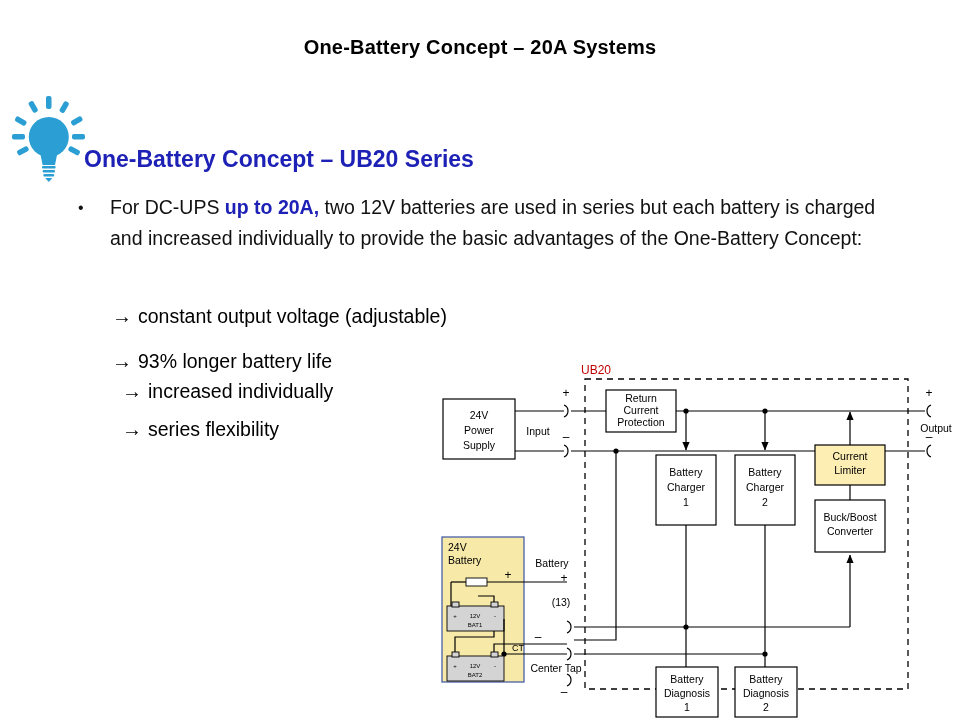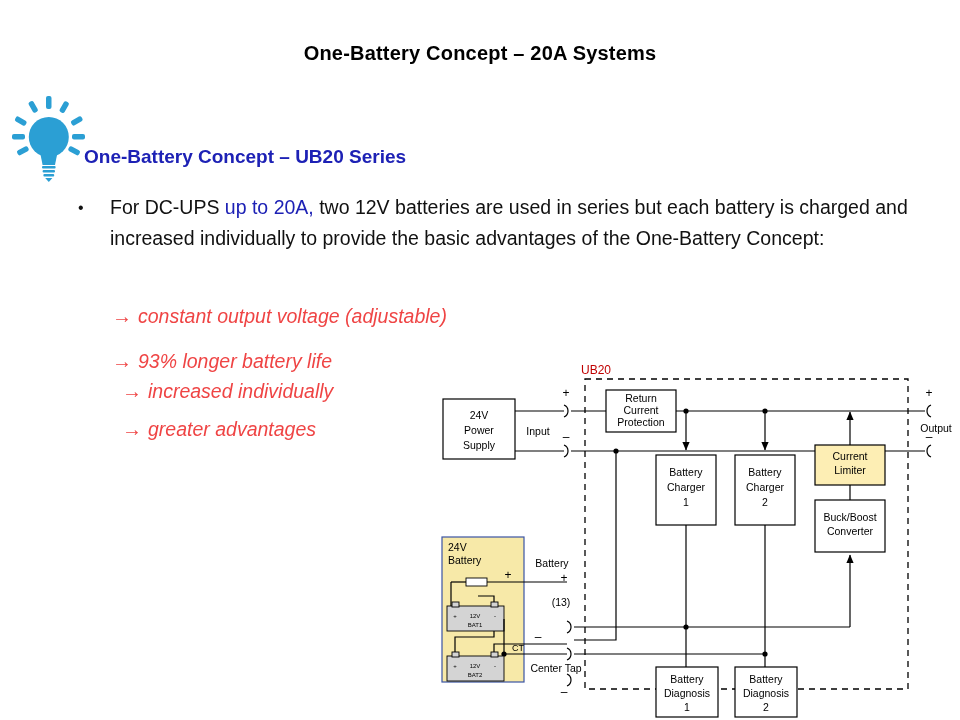--- a/index.html
+++ b/index.html
@@ -13,21 +13,21 @@
     position: relative;
     overflow: hidden;
     font-family: "Liberation Sans", sans-serif;
     color: #000000;
   }
 
   
   #slide-title {
     position: absolute;
     left: 0;
-    top: 42px;
+    top: 36px;
     width: 960px;
     text-align: center;
     font-size: 20px;
     font-weight: bold;
     letter-spacing: 0.2px;
     color: #000000;
   }
 
   
   #bulb-icon {
@@ -36,21 +36,21 @@
     top: 96px;
     width: 78px;
     height: 86px;
   }
 
   
   #section-heading {
     position: absolute;
     left: 84px;
     top: 146px;
-    font-size: 19px;
+    font-size: 23px;
     font-weight: bold;
     color: #1d21b5;
     white-space: nowrap;
   }
 
   
   #body-bullet {
     position: absolute;
     left: 78px;
     top: 192px;
@@ -65,31 +65,30 @@
     top: 0;
     font-size: 16px;
     line-height: 31px;
   }
   #body-bullet .btext {
     display: block;
     margin-left: 32px;
     text-align: left;
   }
   #body-bullet .hl {
-    font-weight: normal;
+    font-weight: bold;
     color: #1d21b5;
   }
 
   
   .arrow-line {
     position: absolute;
     font-size: 19.5px;
-    color: #ef4444;
+    color: #000000;
     white-space: nowrap;
-    font-style: italic;
   }
   .arrow-line .arw {
     display: inline-block;
     width: 26px;
     font-size: 20px;
   }
   #arrow-0 { left: 112px; top: 305px; }
   #arrow-1 { left: 112px; top: 350px; }
   #arrow-2 { left: 122px; top: 380px; }
   #arrow-3 { left: 122px; top: 418px; }
@@ -204,21 +203,21 @@
 <div class="arrow-line" id="arrow-0">
   <span class="arw">→</span><span>constant output voltage (adjustable)</span>
 </div>
 <div class="arrow-line" id="arrow-1">
   <span class="arw">→</span><span>93% longer battery life</span>
 </div>
 <div class="arrow-line" id="arrow-2">
   <span class="arw">→</span><span>increased individually</span>
 </div>
 <div class="arrow-line" id="arrow-3">
-  <span class="arw">→</span><span>greater advantages</span>
+  <span class="arw">→</span><span>series flexibility</span>
 </div>
 
 <div id="diagram">
 <svg width="530" height="368" viewBox="0 0 530 368">
 
   <defs>
     <marker id="ah" markerWidth="8" markerHeight="8" refX="6.6" refY="3" orient="auto">
       <path d="M0,0 L7,3 L0,6 z" fill="#000000"></path>
     </marker>
   </defs>

